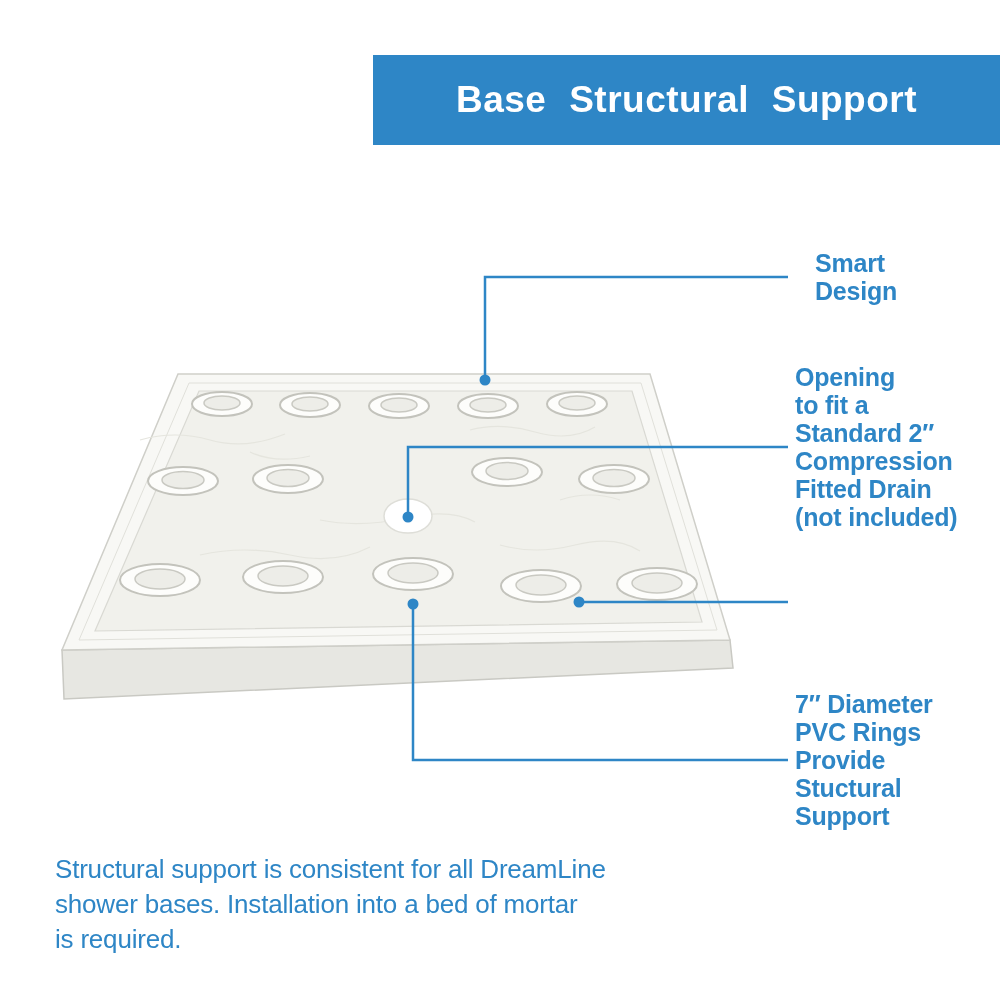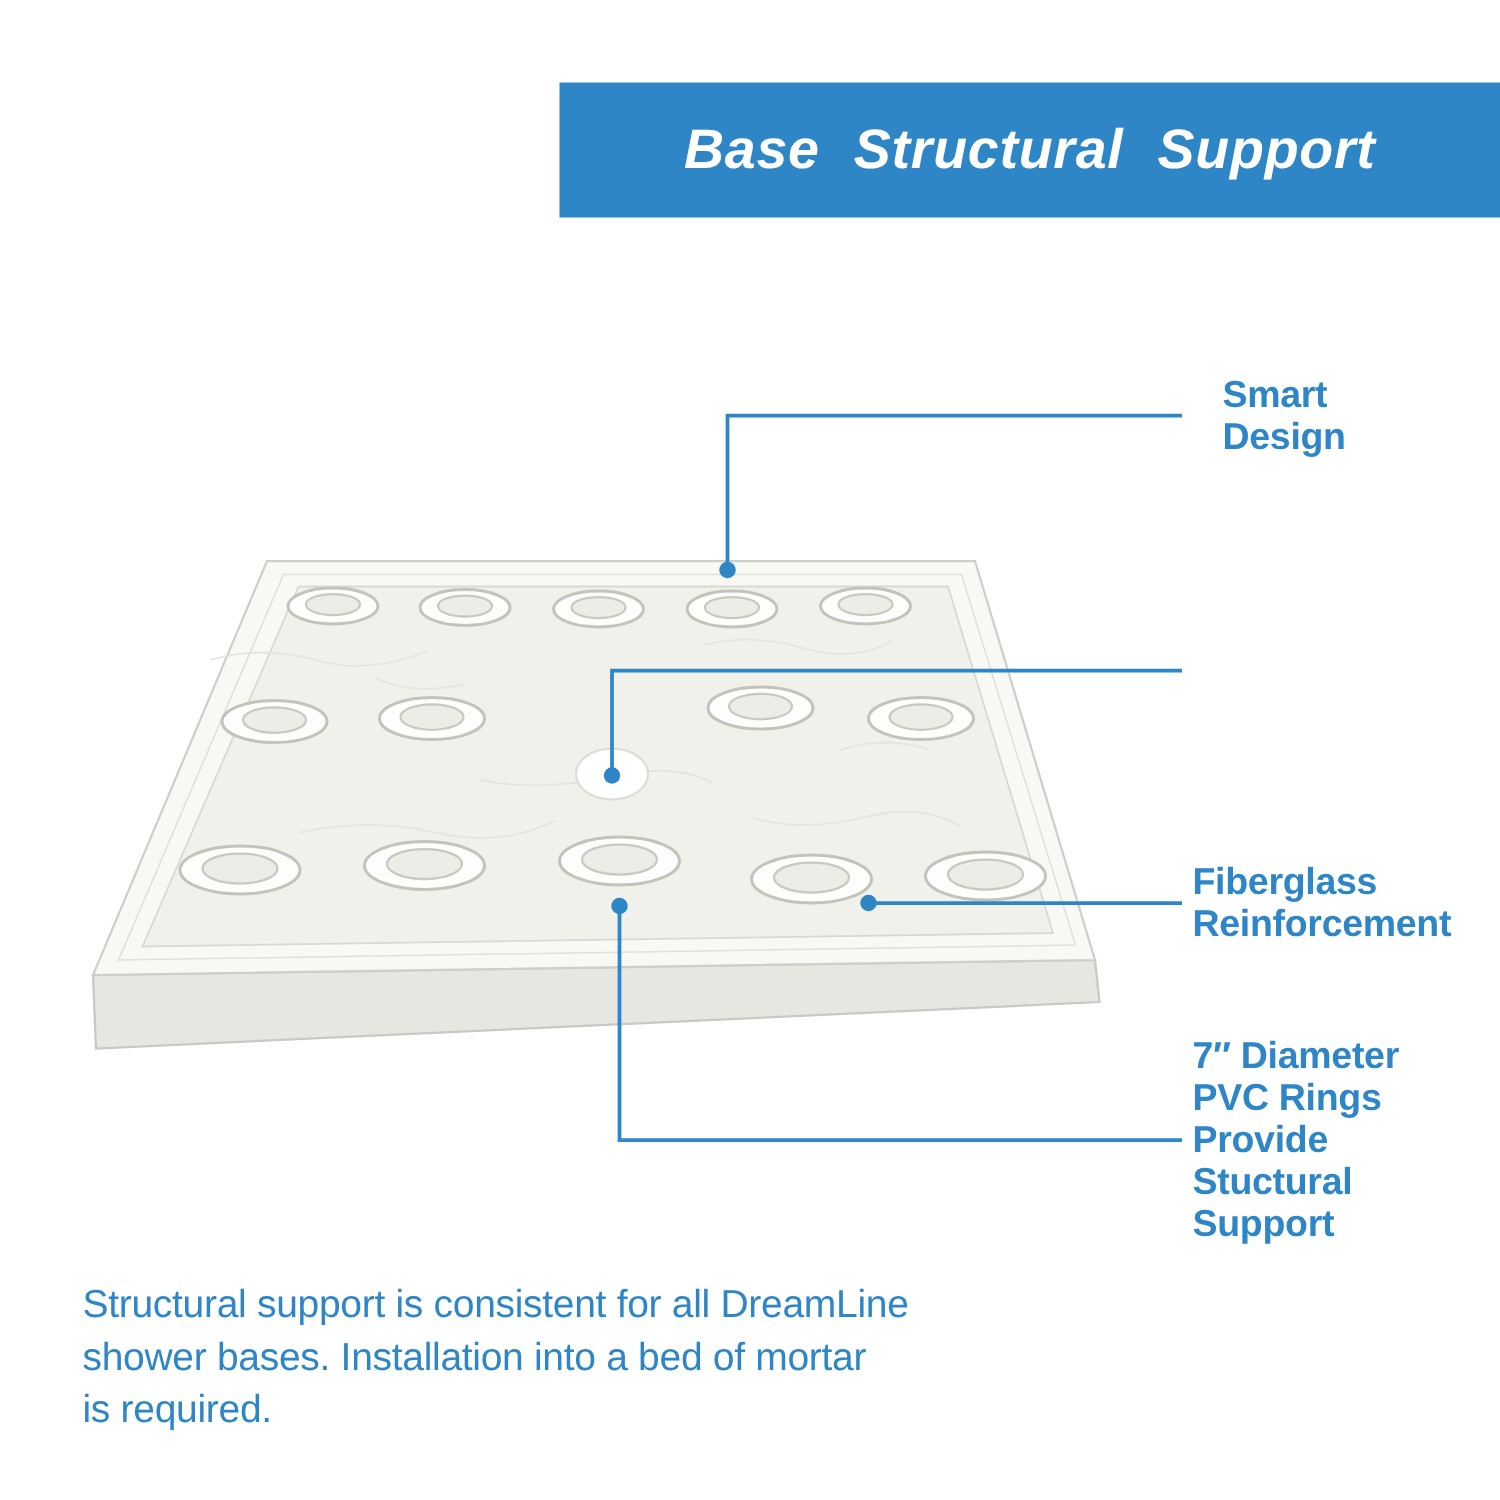--- a/index.html
+++ b/index.html
@@ -28,21 +28,20 @@
     align-items:center;
     justify-content:center;
   }
   .banner h1{
     color:#ffffff;
     font-size:37px;
     font-weight:700;
     letter-spacing:0.5px;
     word-spacing:12px;
     white-space:nowrap;
-    font-style:italic;
   }
   #scene{
     position:absolute;
     left:0;
     top:0;
   }
   .ring-outer{
     fill:#fdfdfb;
     stroke:#c3c3bc;
     stroke-width:2;
@@ -198,23 +197,27 @@
       <circle class="callout-dot" cx="485" cy="380" r="5.5"></circle>
       <circle class="callout-dot" cx="408" cy="517" r="5.5"></circle>
       <circle class="callout-dot" cx="579" cy="602" r="5.5"></circle>
       <circle class="callout-dot" cx="413" cy="604" r="5.5"></circle>
     </g>
   </svg>
 
   <div class="callout-label" id="label-smart">Smart
 Design</div>
 
-
-  <div class="callout-label" id="label-fiberglass">Fiberglass
-Reinforcement</div>
+  <div class="callout-label" id="label-opening">Opening
+to fit a
+Standard 2″
+Compression
+Fitted Drain
+(not included)</div>
+
 
   <div class="callout-label" id="label-pvc">7″ Diameter
 PVC Rings
 Provide
 Stuctural
 Support</div>
 
   <div class="footer-note">Structural support is consistent for all DreamLine
 shower bases. Installation into a bed of mortar
 is required.</div>

